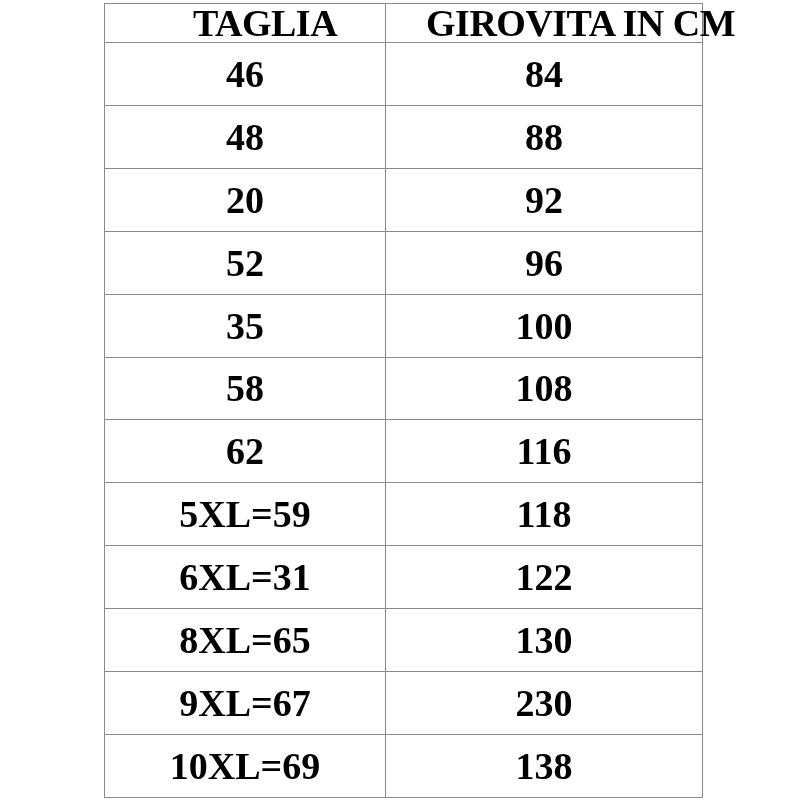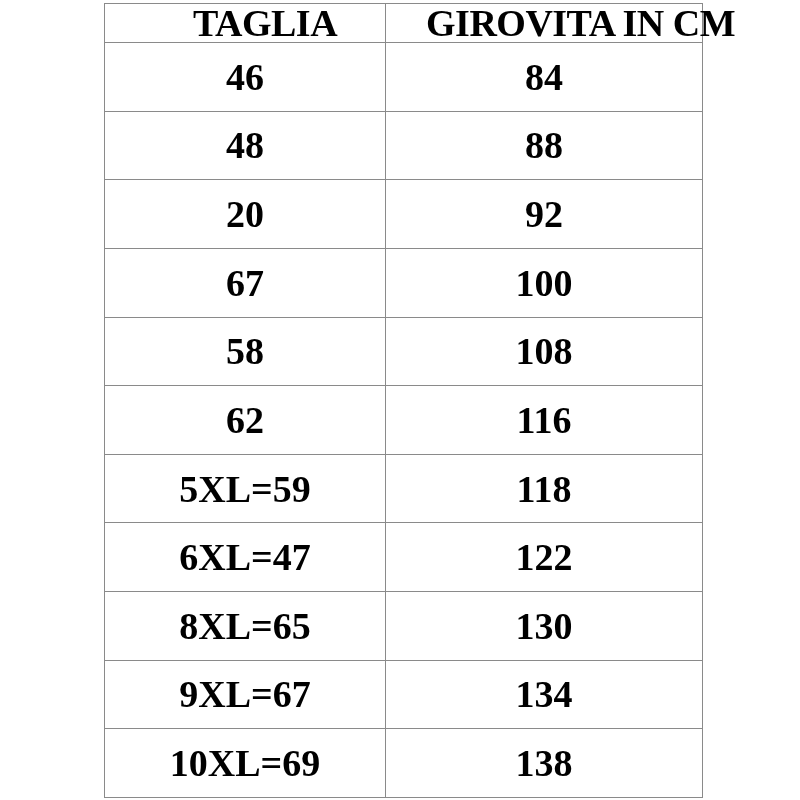--- a/index.html
+++ b/index.html
@@ -76,46 +76,50 @@
         </tr>
         <tr>
           <td>48</td>
           <td>88</td>
         </tr>
         <tr>
           <td>20</td>
           <td>92</td>
         </tr>
         <tr>
-          <td>67</td>
+          <td>52</td>
+          <td>96</td>
+        </tr>
+        <tr>
+          <td>35</td>
           <td>100</td>
         </tr>
         <tr>
           <td>58</td>
           <td>108</td>
         </tr>
         <tr>
           <td>62</td>
           <td>116</td>
         </tr>
         <tr>
           <td>5XL=59</td>
           <td>118</td>
         </tr>
         <tr>
-          <td>6XL=47</td>
+          <td>6XL=31</td>
           <td>122</td>
         </tr>
         <tr>
           <td>8XL=65</td>
           <td>130</td>
         </tr>
         <tr>
           <td>9XL=67</td>
-          <td>134</td>
+          <td>230</td>
         </tr>
         <tr>
           <td>10XL=69</td>
           <td>138</td>
         </tr>
       </tbody>
   </table>
 </div>
 
 </body></html>

